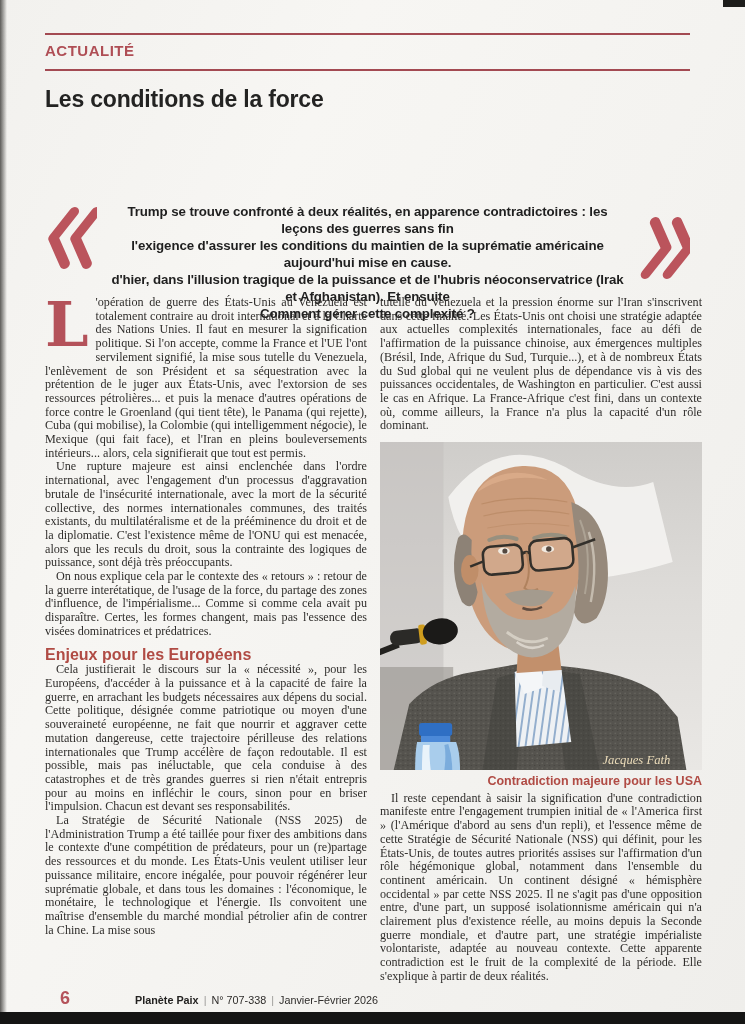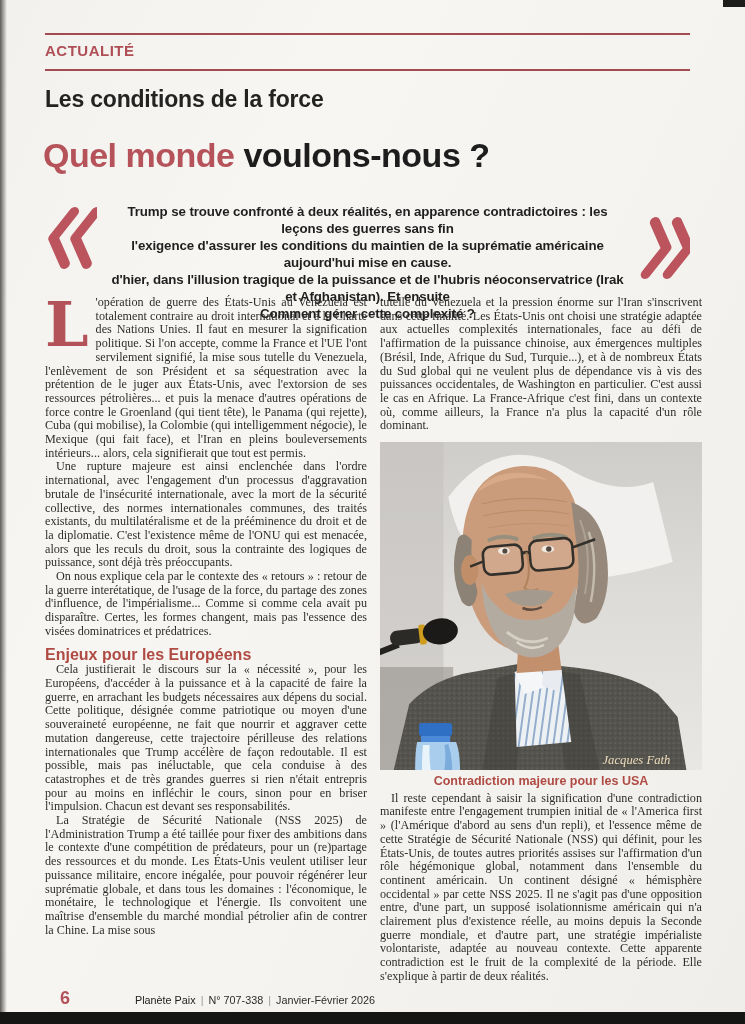--- a/index.html
+++ b/index.html
@@ -43,46 +43,45 @@
   .col p { text-indent:11px; }
   .col p.no-indent { text-indent:0; }
   .dropcap { float:left; font-family:"DejaVu Serif", serif; font-weight:bold; font-size:62px;
     line-height:52px; color:#b4525a; padding:3px 7px 0 0; }
   .subhead { font-family:"Liberation Sans",sans-serif; font-weight:bold; font-size:16px;
     color:#b04b44; margin:9px 0 2px 0; text-align:left; }
 
   
   .photo { width:322px; height:328px; margin-top:9px; position:relative; display:block; }
   .photo-caption { font-family:"Liberation Sans",sans-serif; font-weight:bold; font-size:12.5px;
-    color:#b04b44; margin:5px 0 3px 0; text-align:center; }
+    color:#b04b44; margin:5px 0 3px 0; text-align:right; }
 
   
   .folio { position:absolute; left:60px; top:988px; font-family:"Liberation Sans",sans-serif;
     font-weight:bold; font-size:18px; color:#b4525a; }
   .footer-line { position:absolute; left:135px; top:994px; font-family:"Liberation Sans",sans-serif;
     font-size:10.8px; color:#39383
 6; }
-  .footer-line .mag { font-weight:normal; color:#232221; }
+  .footer-line .mag { font-weight:bold; color:#232221; }
   .footer-line .sep { color:#9b9a97; padding:0 5px; font-weight:normal; }
 </style>
 </head>
 <body>
 
 <div class="page">
 
   <div class="scan-edge-left"></div>
   <div class="scan-corner-tr"></div>
 
   <div class="rule rule-top"></div>
   <div class="section-label">ACTUALITÉ</div>
   <div class="rule rule-mid"></div>
 
   <div class="kicker">Les conditions de la force</div>
 
-  <h1 class="headline"><span class="hl-red">Quel monde</span><span> voulons-nous ?</span></h1>
 
   <div class="pullquote">
     <span class="quote-mark open">
       <svg width="52" height="64" viewBox="0 0 52 64">
         <g transform="skewX(-10) translate(10,0)" fill="none" stroke="#bb545c" stroke-width="10" stroke-linecap="round" stroke-linejoin="round">
           <path d="M20 6 L4 32 L20 58"></path>
           <path d="M42 6 L26 32 L42 58"></path>
         </g>
       </svg>
     </span>

